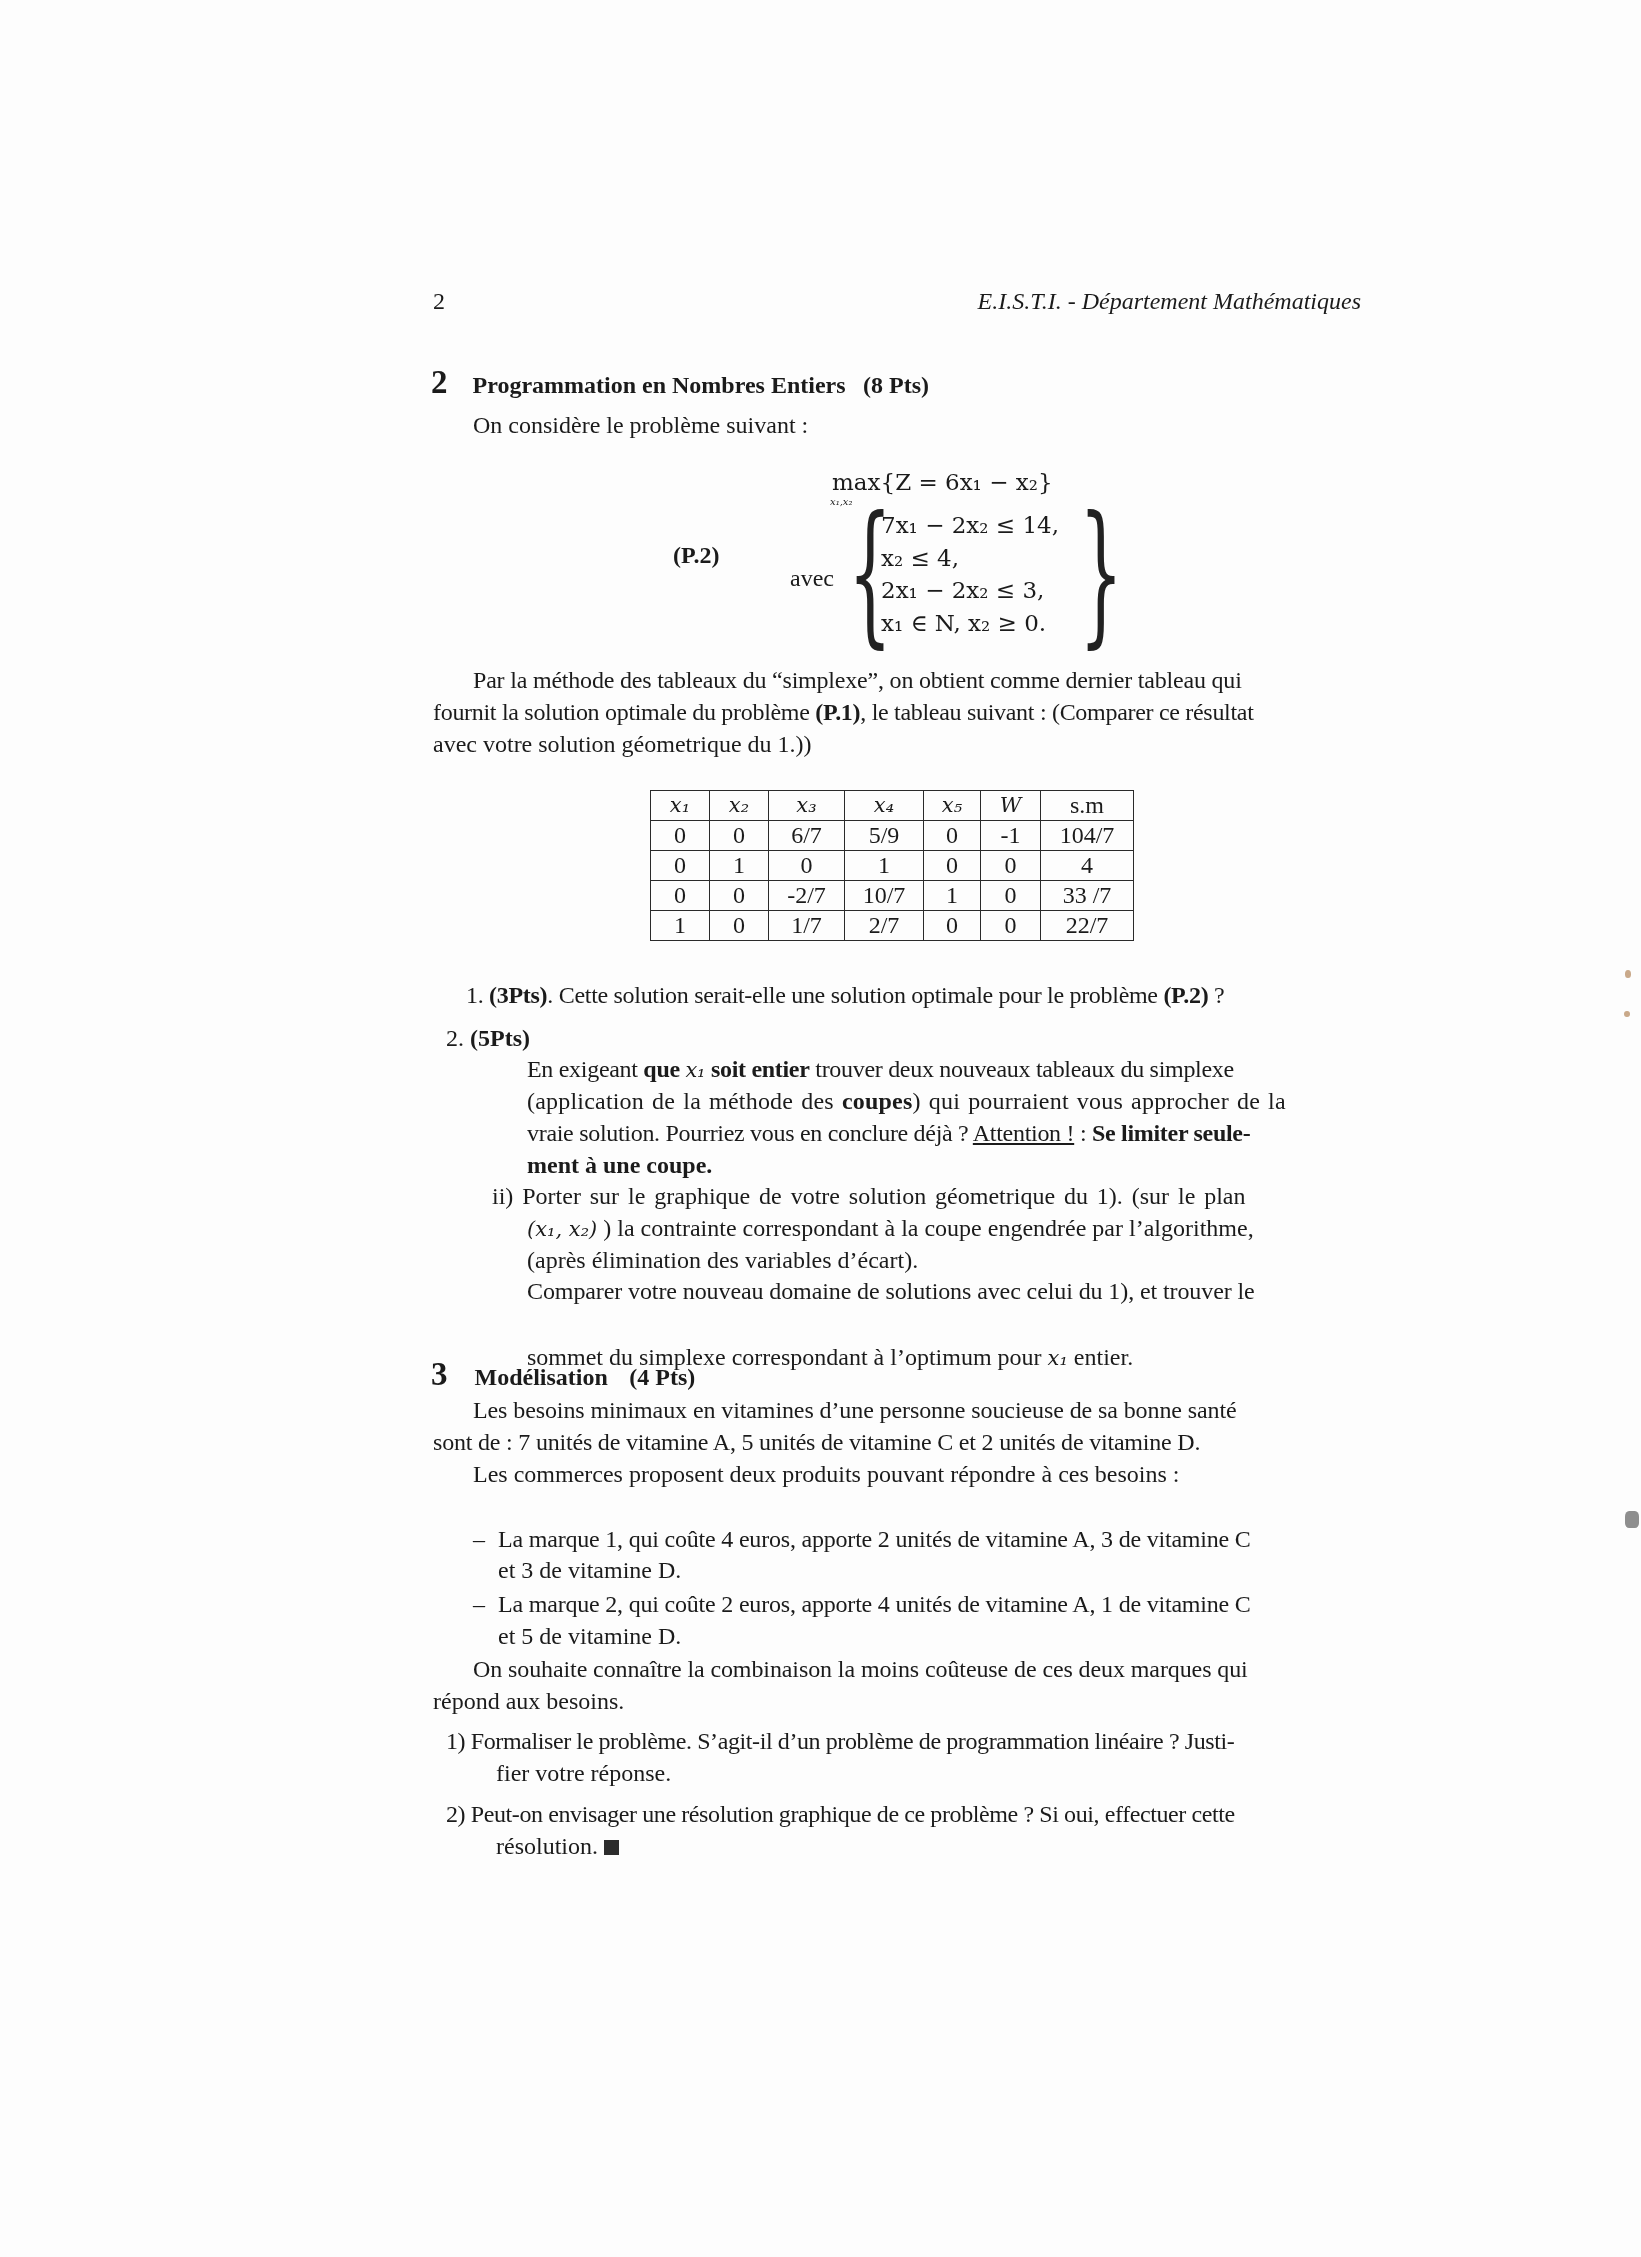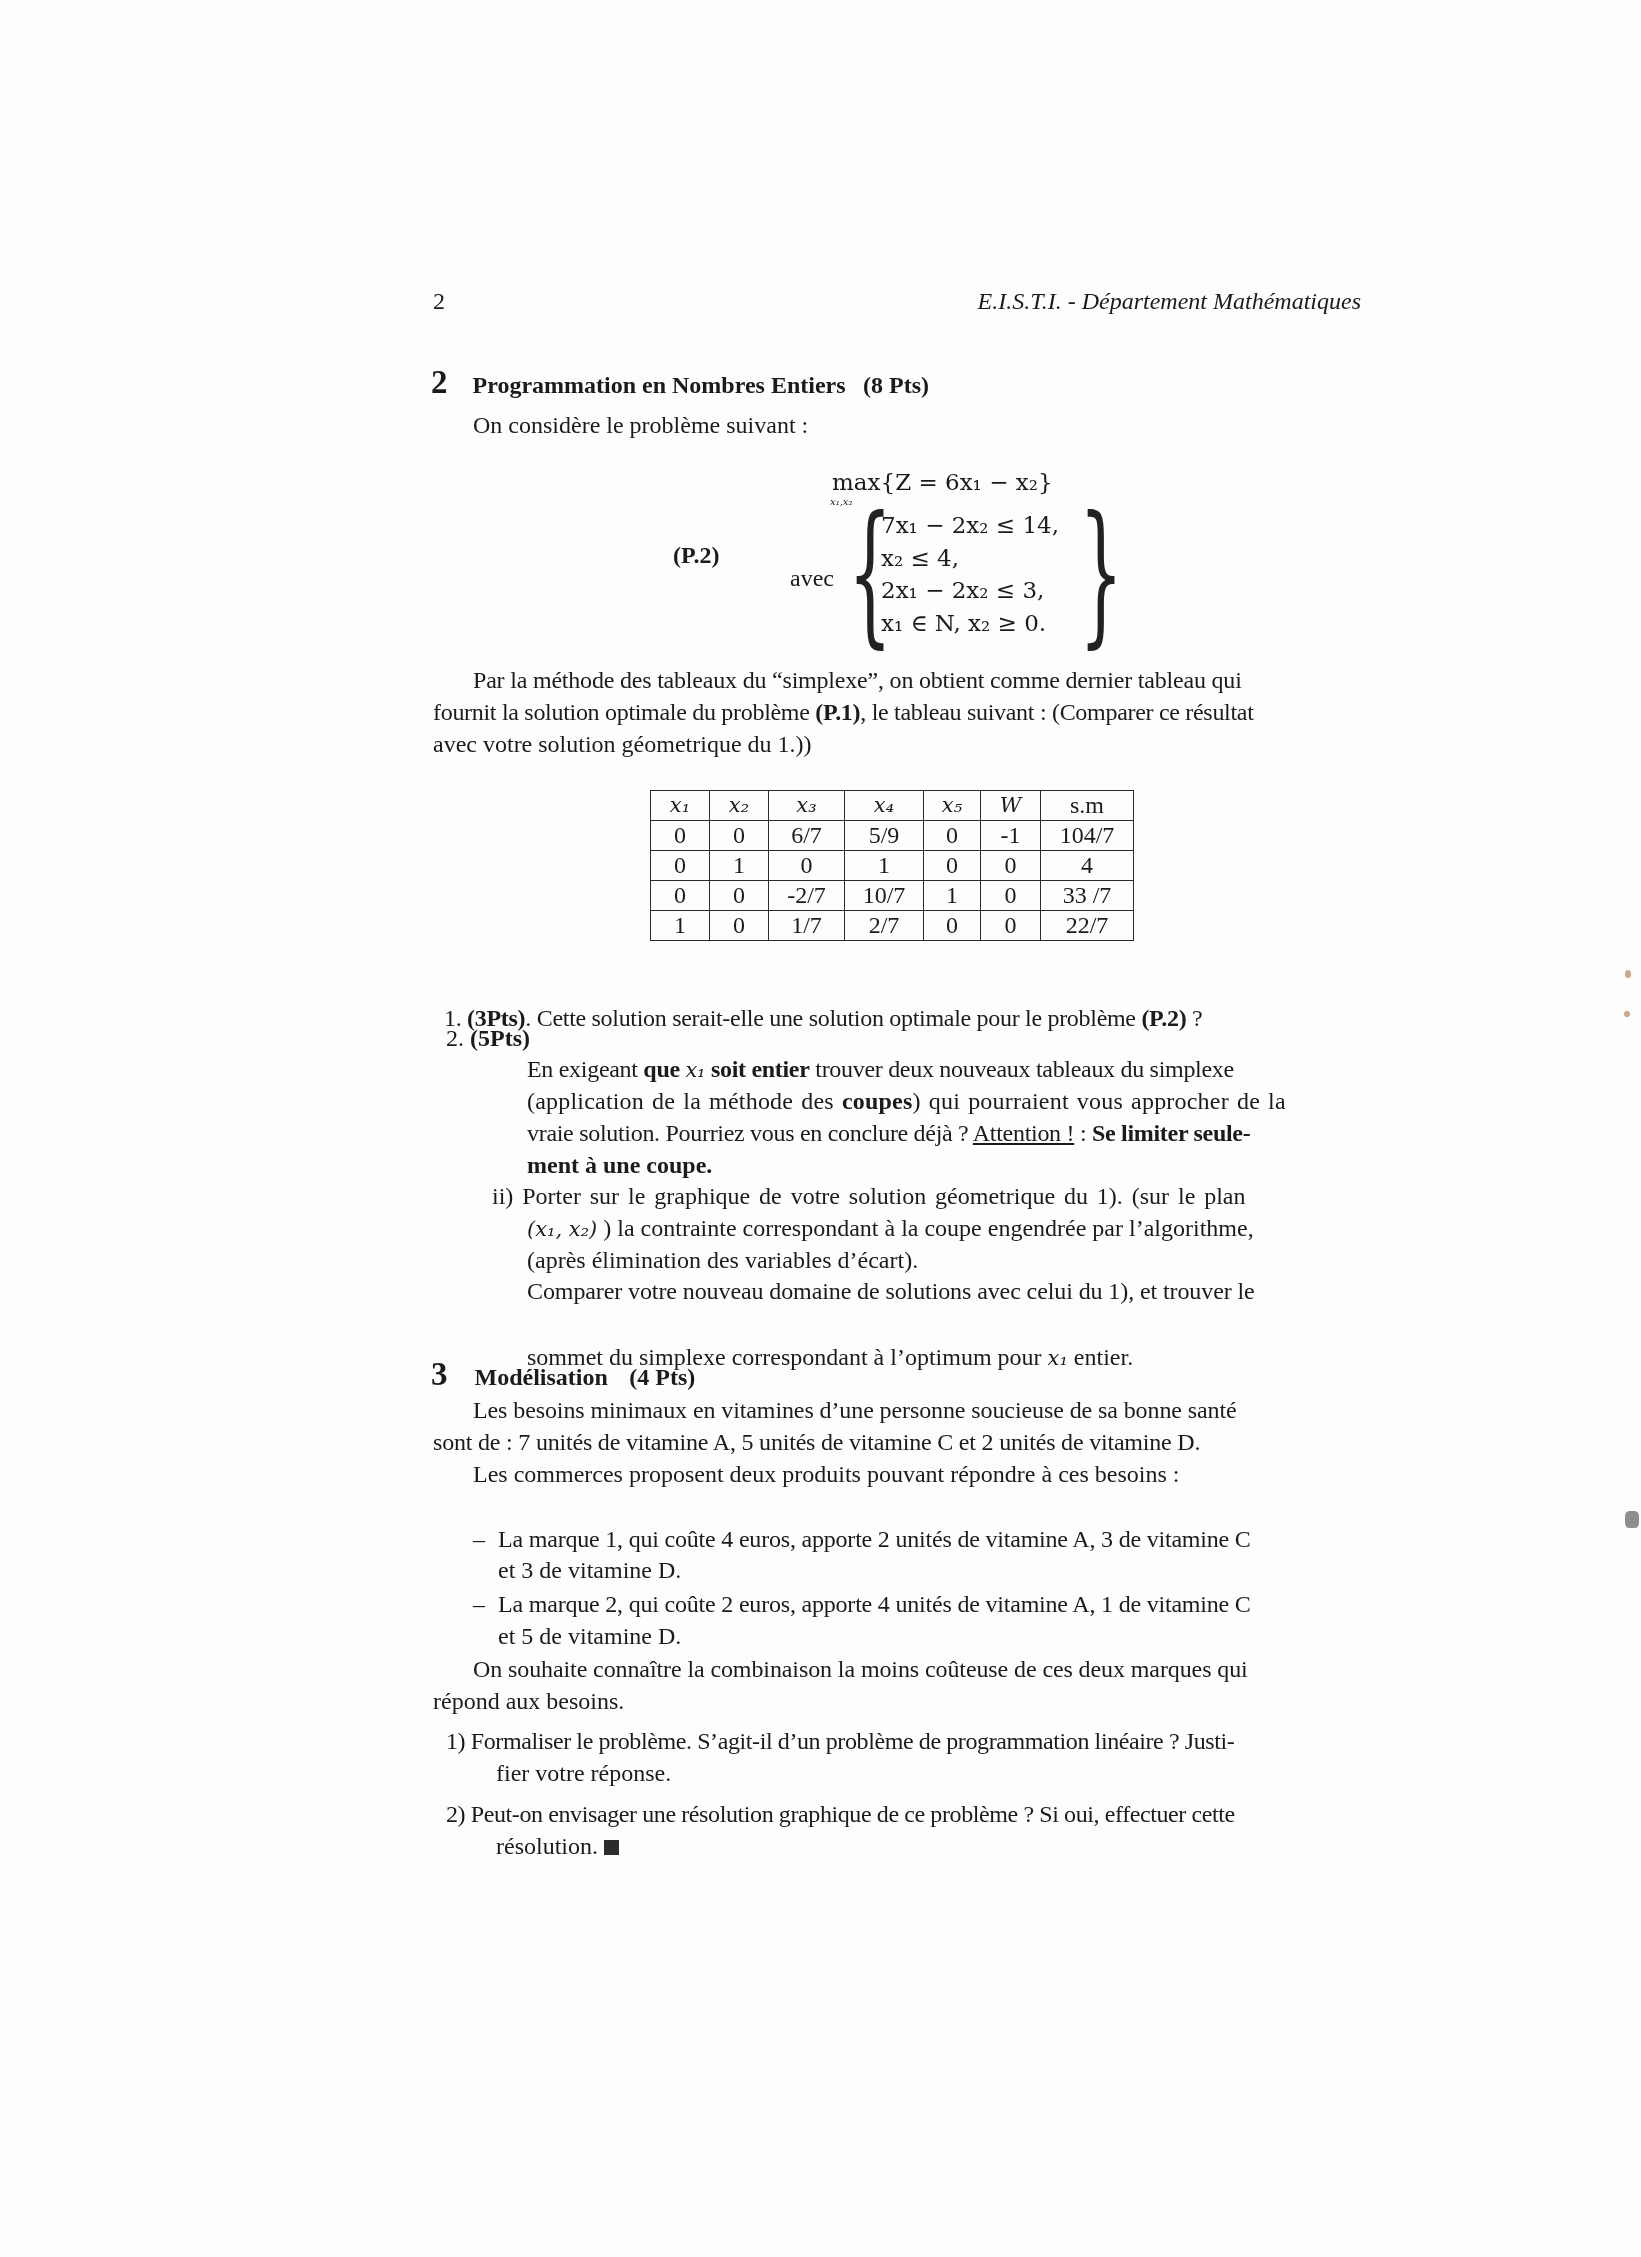--- a/index.html
+++ b/index.html
@@ -96,21 +96,21 @@
     <td>0</td>
     <td>1/7</td>
     <td>2/7</td>
     <td>0</td>
     <td>0</td>
     <td>22/7</td>
   </tr>
 </tbody>
   </table>
 
-<div class="abs t" style="left:444px;top:979px;letter-spacing:-0.3px;margin-top:23px;">
+<div class="abs t" style="left:466px;top:979px;letter-spacing:-0.3px;">
   <span>1. </span><span class="b">(3Pts)</span><span>. Cette solution serait-elle une solution optimale pour le problème </span><span class="b">(P.2)</span><span> ?</span>
 </div>
 
 <div class="abs t" style="left:446px;top:1022px;">
   <span>2. </span><span class="b">(5Pts)</span>
 </div>
 <div class="abs t" style="left:527px;top:1053px;letter-spacing:-0.3px;">
   <span>En exigeant </span><span class="b">que </span><span class="m">x₁</span><span class="b"> soit entier</span><span> trouver deux nouveaux tableaux du simplexe</span>
 </div>
 <div class="abs t" style="left:527px;top:1085px;letter-spacing:0.2px;word-spacing:1.9px;">

